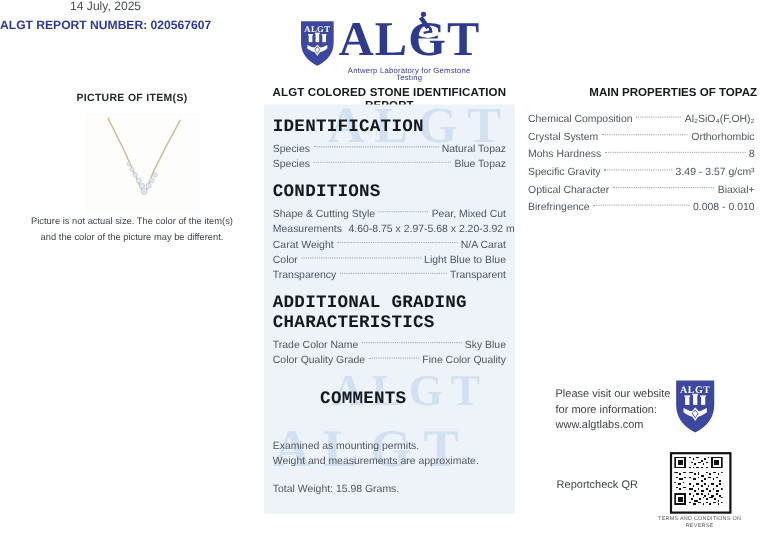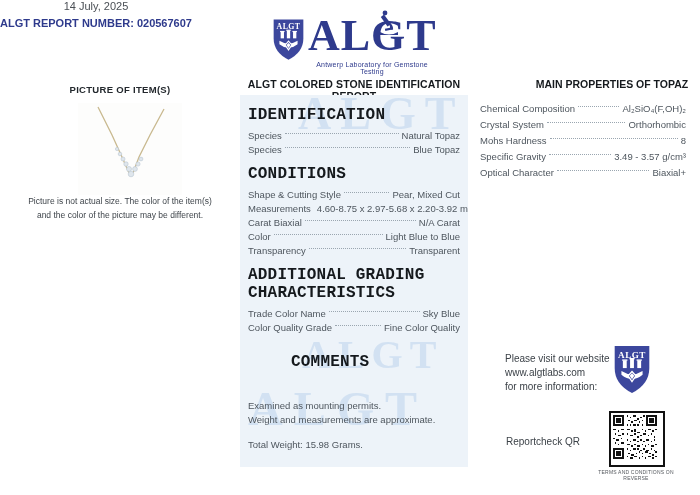--- a/index.html
+++ b/index.html
@@ -164,21 +164,21 @@
     <span>Shape &amp; Cutting Style</span>
     <span class="dots"></span>
     <span class="val">Pear, Mixed Cut</span>
   </div>
   <div class="row">
     <span>Measurements</span>
     <span class="dots"></span>
     <span class="val">4.60-8.75 x 2.97-5.68 x 2.20-3.92 mm</span>
   </div>
   <div class="row">
-    <span>Carat Biaxial</span>
+    <span>Carat Weight</span>
     <span class="dots"></span>
     <span class="val">N/A Carat</span>
   </div>
   <div class="row">
     <span>Color</span>
     <span class="dots"></span>
     <span class="val">Light Blue to Blue</span>
   </div>
   <div class="row">
     <span>Transparency</span>
@@ -225,26 +225,31 @@
   <div class="row">
     <span>Specific Gravity</span>
     <span class="dots"></span>
     <span class="val">3.49 - 3.57 g/cm³</span>
   </div>
   <div class="row">
     <span>Optical Character</span>
     <span class="dots"></span>
     <span class="val">Biaxial+</span>
   </div>
+  <div class="row">
+    <span>Birefringence</span>
+    <span class="dots"></span>
+    <span class="val">0.008 - 0.010</span>
+  </div>
 </div>
 
 <div class="website">
   <div>Please visit our website</div>
+  <div>for more information:</div>
   <div>www.algtlabs.com</div>
-  <div>for more information:</div>
 </div>
 
 <svg class="footer-shield" width="40" height="50" viewBox="0 0 40 52">
   <use href="#algt-shield"></use>
 </svg>
 
 <div class="reportcheck">Reportcheck QR</div>
 
 <div class="qr-box">
   <svg width="44" height="44" viewBox="0 0 29 29" shape-rendering="crispEdges">

